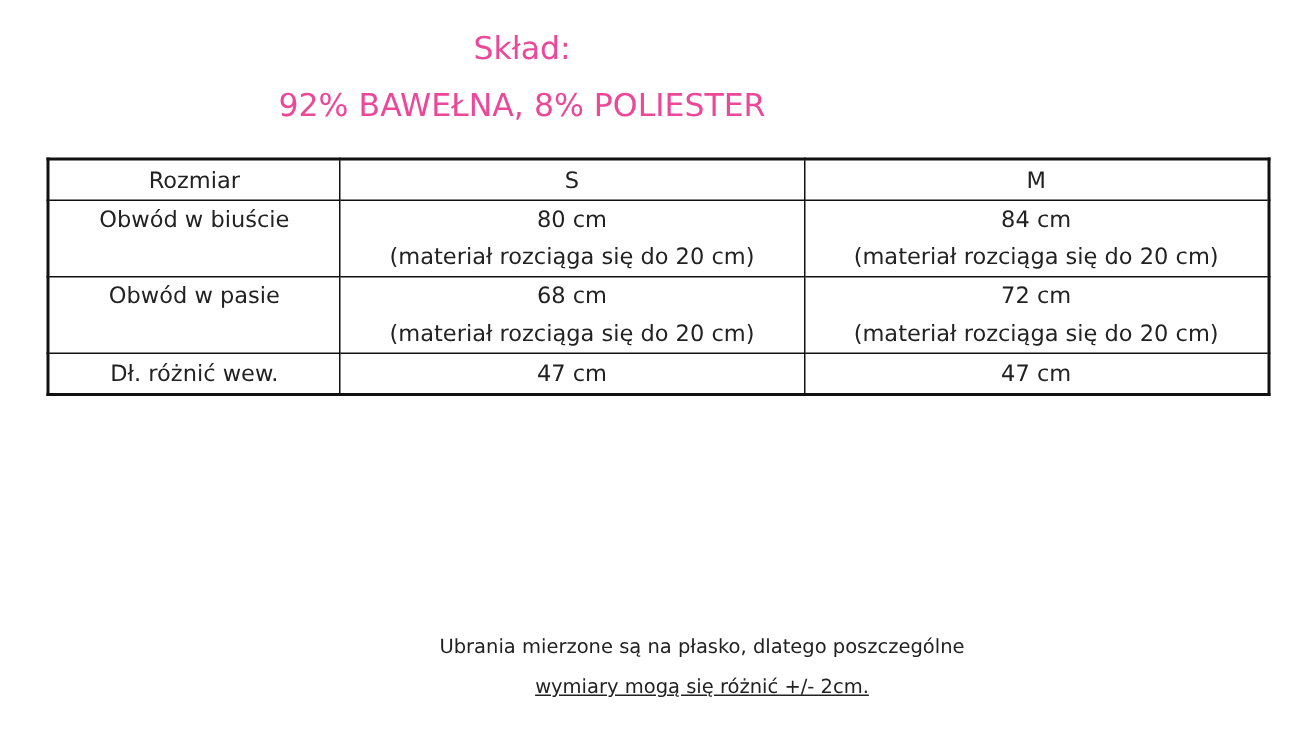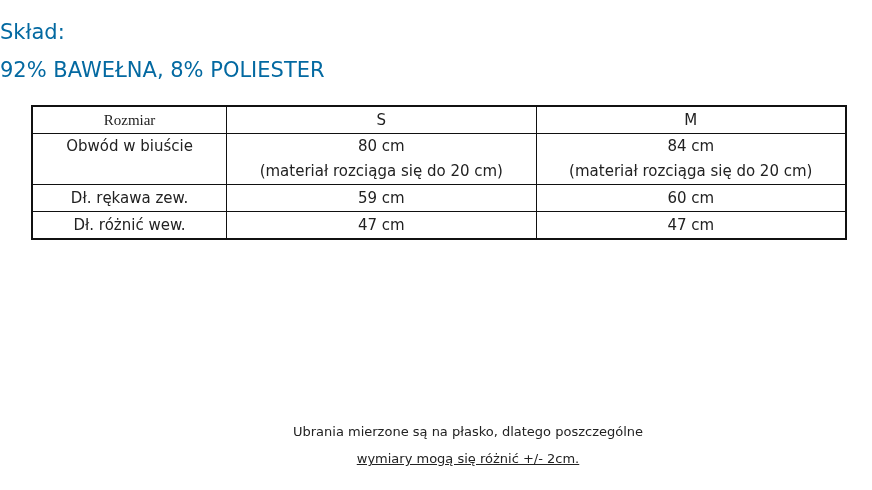--- a/index.html
+++ b/index.html
@@ -1,35 +1,35 @@
 <!DOCTYPE html>
 <html><head>
   <meta charset="utf-8">
   <style>
     html, body { margin: 0; padding: 0; }
     body {
       width: 872px; height: 490px; background: #ffffff; position: relative;
       font-family: "DejaVu Sans", sans-serif; color: #1a1a1a; overflow: hidden;
     }
     .title {
-      position: absolute; left: 0; width: 696px; text-align: left;
-      font-size: 21px; color: #0369a1;
+      position: absolute; left: 0; width: 696px; text-align: center;
+      font-size: 21px; color: #ec4899;
     }
     #t1 { top: 20px; }
     #t2 { top: 58px; }
     table {
       position: absolute; left: 31px; top: 105px;
       width: 816px; border-collapse: collapse;
       border: 2px solid #111;
     }
     td {
       border: 1.5px solid #111; text-align: center; vertical-align: top;
       font-size: 15px; line-height: 25px; padding: 0; color: #222;
     }
-    td.label { width: 194px; font-family: Liberation Serif, serif; }
+    td.label { width: 194px; }
     td.col { width: 310px; }
     tr.h1 td { height: 26px; line-height: 26px; }
     tr.h2 td { height: 50px; }
     .sub { display: block; }
     .note {
       position: absolute; left: 0; width: 872px; text-align: center;
       font-size: 13px; color: #222; margin-left: 32px;
     }
     #n1 { top: 424px; }
     #n2 { top: 451px; text-decoration: underline; }
@@ -51,24 +51,30 @@
     <td>Obwód w biuście</td>
     <td>
           <span class="sub">80 cm</span>
           <span class="sub">(materiał rozciąga się do 20 cm)</span>
         </td>
     <td>
           <span class="sub">84 cm</span>
           <span class="sub">(materiał rozciąga się do 20 cm)</span>
         </td>
   </tr>
-  <tr class="h1">
-    <td>Dł. rękawa zew.</td>
-    <td>59 cm</td>
-    <td>60 cm</td>
+  <tr class="h2">
+    <td>Obwód w pasie</td>
+    <td>
+          <span class="sub">68 cm</span>
+          <span class="sub">(materiał rozciąga się do 20 cm)</span>
+        </td>
+    <td>
+          <span class="sub">72 cm</span>
+          <span class="sub">(materiał rozciąga się do 20 cm)</span>
+        </td>
   </tr>
   <tr class="h1">
     <td>Dł. różnić wew.</td>
     <td>47 cm</td>
     <td>47 cm</td>
   </tr>
 </tbody>
   </table>
 
 <div id="n1" class="note">Ubrania mierzone są na płasko, dlatego poszczególne</div>

